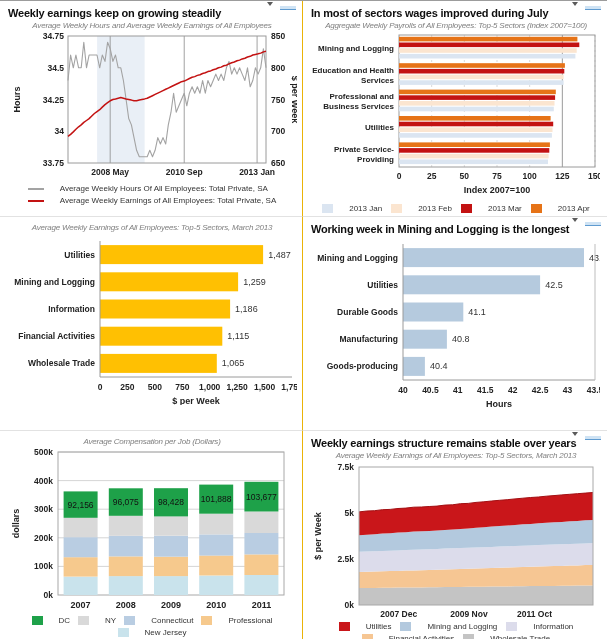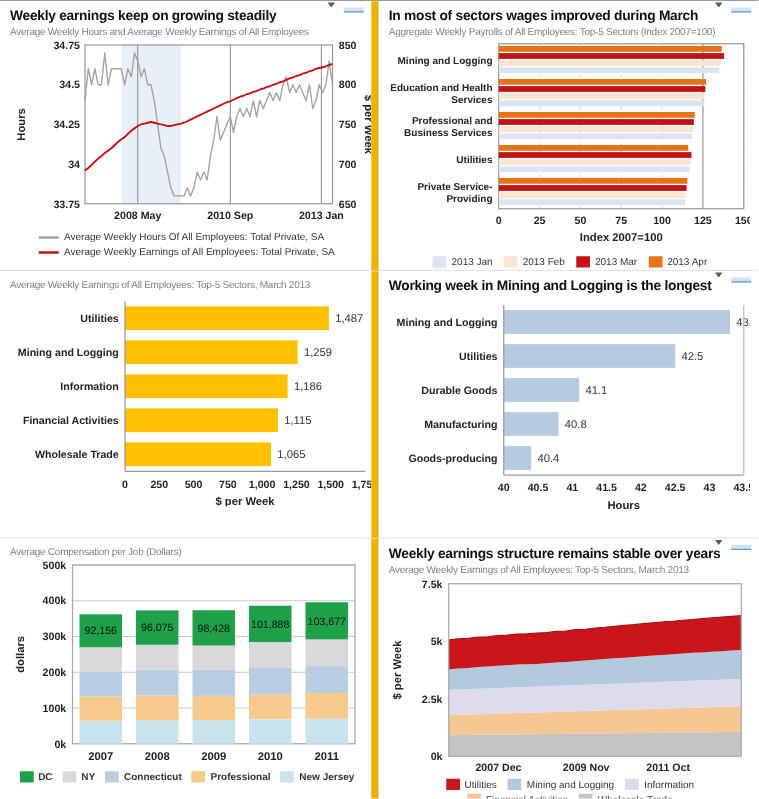--- a/index.html
+++ b/index.html
@@ -1,32 +1,32 @@
 <!DOCTYPE html>
 <html><head>
 <meta charset="utf-8">
 <style>
   html,body{margin:0;padding:0;background:#fff;}
   body{width:607px;height:639px;overflow:hidden;font-family:"Liberation Sans",sans-serif;}
   .dashboard{width:607px;height:639px;display:grid;grid-template-columns:303px 304px;grid-template-rows:216px 214px 208px;border-top:1px solid #9c9c9c;box-sizing:border-box;background:#fff;}
   .panel{position:relative;box-sizing:border-box;padding:5px 6px 0 8px;overflow:hidden;background:#fff;}
-  .cl{border-right:6px solid #eab308;}
+  .cl{border-right:1px solid #eab308;}
   .r1,.r2{border-bottom:1px solid #e2e2e2;}
   .panel-title{margin:0;font-size:11px;font-weight:bold;color:#0e0e0e;line-height:14px;letter-spacing:-0.2px;white-space:nowrap;}
   .panel-controls{position:absolute;top:5px;right:6px;display:flex;gap:3px;}
   button.ctrl{margin:0;padding:0;border:0;background:none;cursor:pointer;display:block;}
   .ctrl-menu{width:14px;height:12px;border:1px solid #aeaeae;border-radius:2px;background:linear-gradient(#fdfdfd,#e6e6e6);display:flex;align-items:center;justify-content:center;}
   .ctrl-menu .arr{width:0;height:0;border-left:3px solid transparent;border-right:3px solid transparent;border-top:4px solid #5a5a5a;}
   .ctrl-max{width:16px;height:12px;border:1px solid #5f9bd0;background:#fff;position:relative;}
   .ctrl-max .bar{position:absolute;top:0;left:0;right:0;height:3px;background:#cfe3f4;border-bottom:1px solid #5f9bd0;}
-  .subtitle{font-size:8px;color:#7f7f7f;line-height:10px;margin-top:1px;letter-spacing:-0.2px;white-space:nowrap;}
+  .subtitle{font-size:8px;font-style:italic;color:#7f7f7f;line-height:10px;margin-top:1px;letter-spacing:-0.2px;white-space:nowrap;text-align:center;}
   .chart{margin-top:2px;}
   .legend{display:flex;justify-content:center;flex-wrap:wrap;column-gap:9px;row-gap:1px;font-size:8px;color:#333;align-items:center;line-height:11px;}
   .legend.col{flex-direction:column;align-items:flex-start;width:fit-content;margin:0 auto;}
-  .legend .item{display:flex;align-items:center;gap:4px;white-space:nowrap;}
+  .legend .item{display:flex;align-items:center;gap:16px;white-space:nowrap;}
   .legend .sq{width:11px;height:9px;display:inline-block;}
   .legend .ln{width:16px;height:2px;display:inline-block;}
   svg text{font-family:"Liberation Sans",sans-serif;}
 </style>
 </head>
 <body>
 
 <div class="dashboard">
 
   <section class="panel r1 cl">
@@ -71,21 +71,21 @@
         </span>
         <span class="item">
           <span class="ln" style="background: rgb(195, 18, 18);"></span>
           <span>Average Weekly Earnings of All Employees: Total Private, SA</span>
         </span>
       </div>
   </section>
 
   <section class="panel r1">
     <div class="panel-header">
-      <h2 class="panel-title">In most of sectors wages improved during March</h2>
+      <h2 class="panel-title">In most of sectors wages improved during July</h2>
       <div class="panel-controls">
         <button class="ctrl ctrl-menu"><span class="arr"></span></button>
         <button class="ctrl ctrl-max">
             <span class="bar"></span>
           </button>
       </div>
     </div>
     <div class="subtitle">Aggregate Weekly Payrolls of All Employees: Top-5 Sectors (Index 2007=100)</div>
     <div class="chart"><svg width="289" height="166" viewBox="0 0 289 166">
           <text x="88" y="146" text-anchor="middle" font-size="8.5" font-weight="bold" fill="#222">0</text>
@@ -270,21 +270,21 @@
           <text x="208.2" y="159" text-anchor="middle" font-size="9" font-weight="bold" fill="#222">2010</text>
           <rect x="236.4" y="126.0" width="34" height="20.0" fill="#c9e3ec"></rect>
           <rect x="236.4" y="105.4" width="34" height="20.6" fill="#f6c98d"></rect>
           <rect x="236.4" y="83.9" width="34" height="21.5" fill="#b9cde2"></rect>
           <rect x="236.4" y="62.5" width="34" height="21.5" fill="#d9d9d9"></rect>
           <rect x="236.4" y="32.8" width="34" height="29.7" fill="#1ea149"></rect>
           <text x="253.4" y="50.662189" text-anchor="middle" font-size="8.5" font-weight="normal" fill="#111">103,677</text>
           <text x="253.4" y="159" text-anchor="middle" font-size="9" font-weight="bold" fill="#222">2011</text>
           <text x="11" y="74.5" text-anchor="middle" font-size="9" font-weight="bold" fill="#222" transform="rotate(-90 11 74.5)">dollars</text>
         </svg></div>
-    <div class="legend" style="column-gap:8px;font-weight:bold;">
+    <div class="legend" style="column-gap:8px;">
         <span class="item">
           <span class="sq" style="background: rgb(30, 161, 73);"></span>
           <span>DC</span>
         </span>
         <span class="item">
           <span class="sq" style="background: rgb(217, 217, 217);"></span>
           <span>NY</span>
         </span>
         <span class="item">
           <span class="sq" style="background: rgb(185, 205, 226);"></span>

